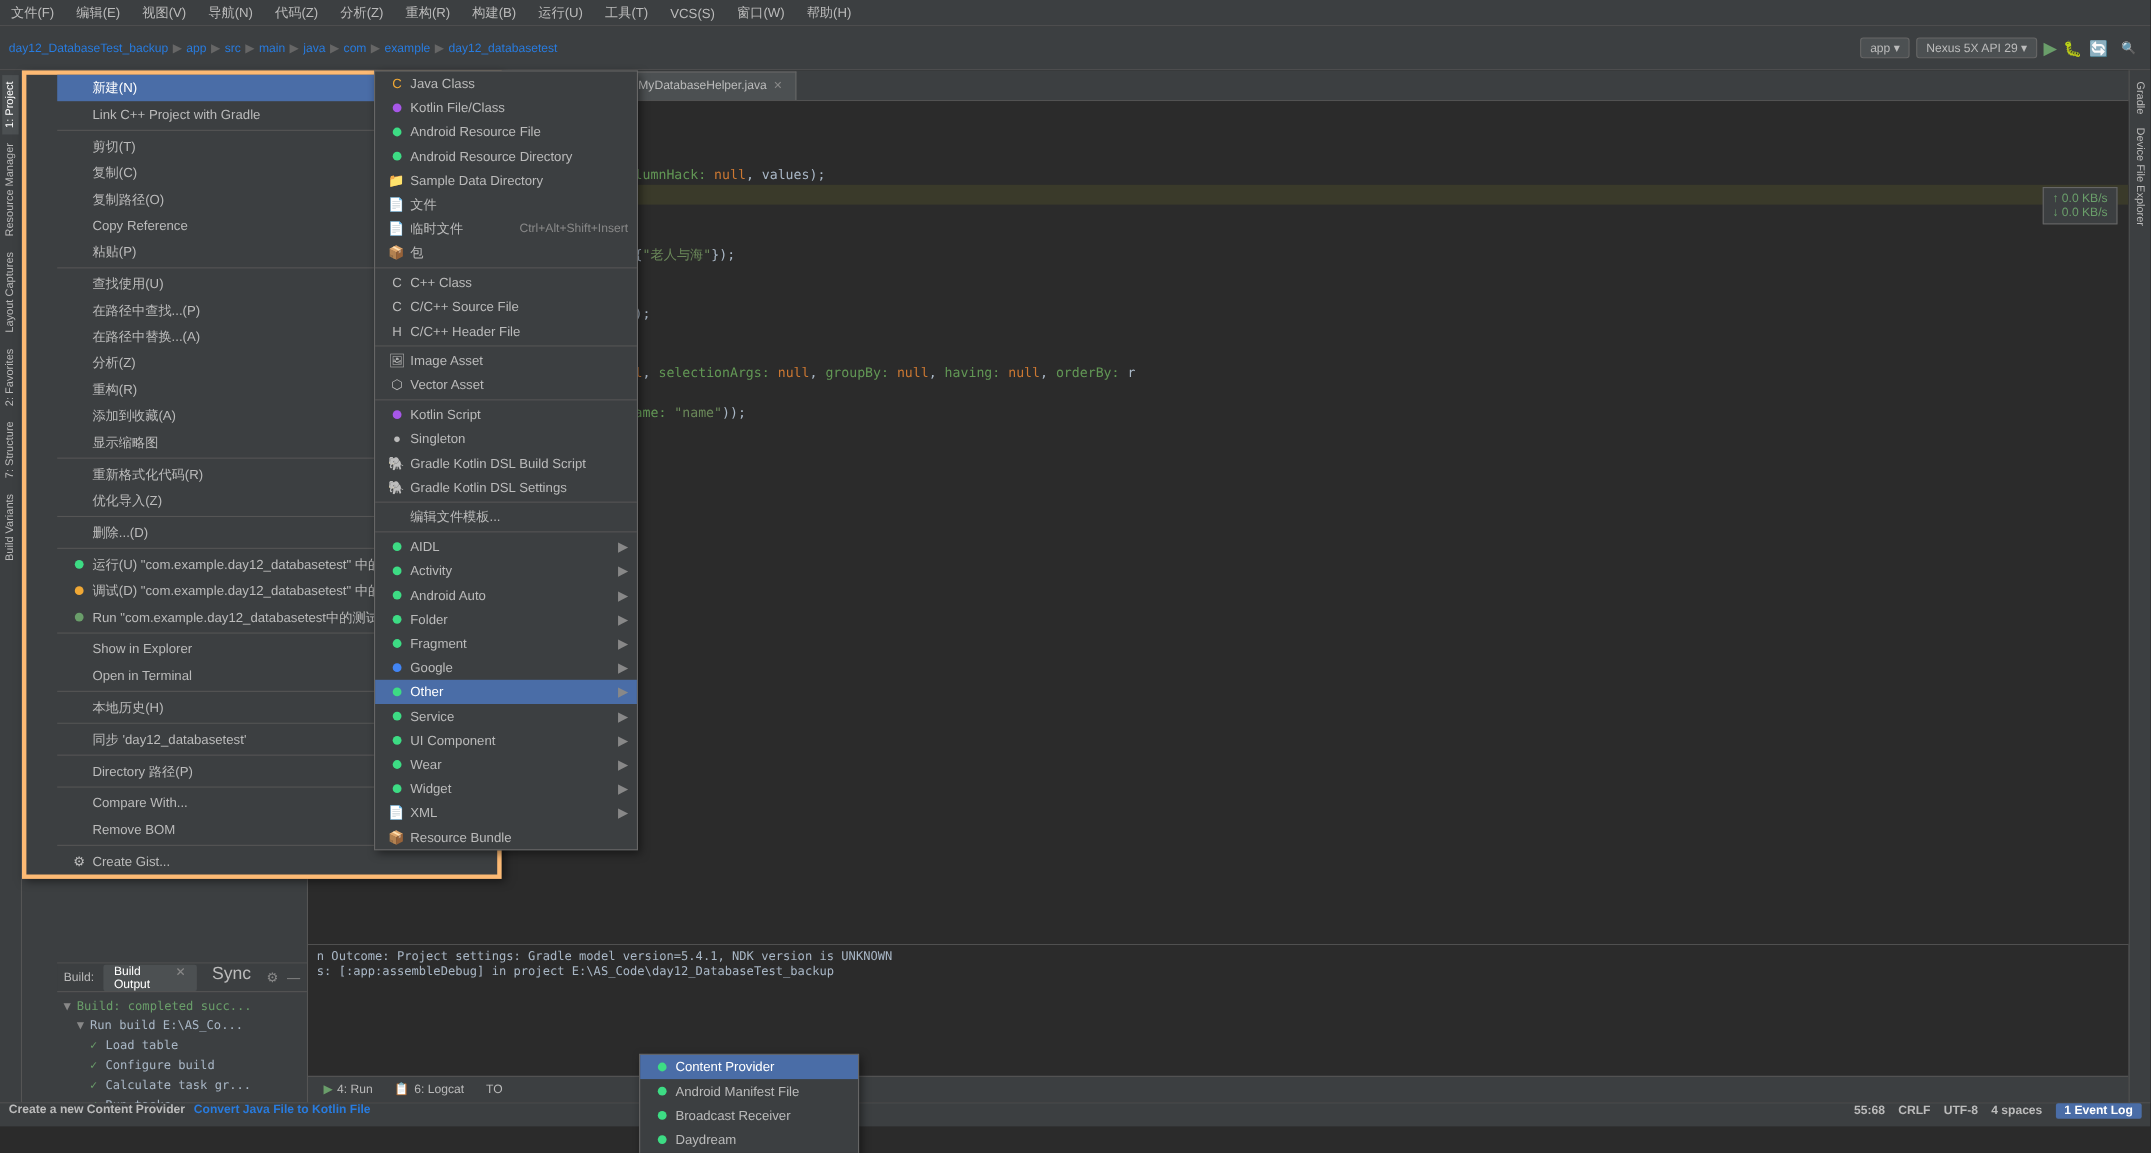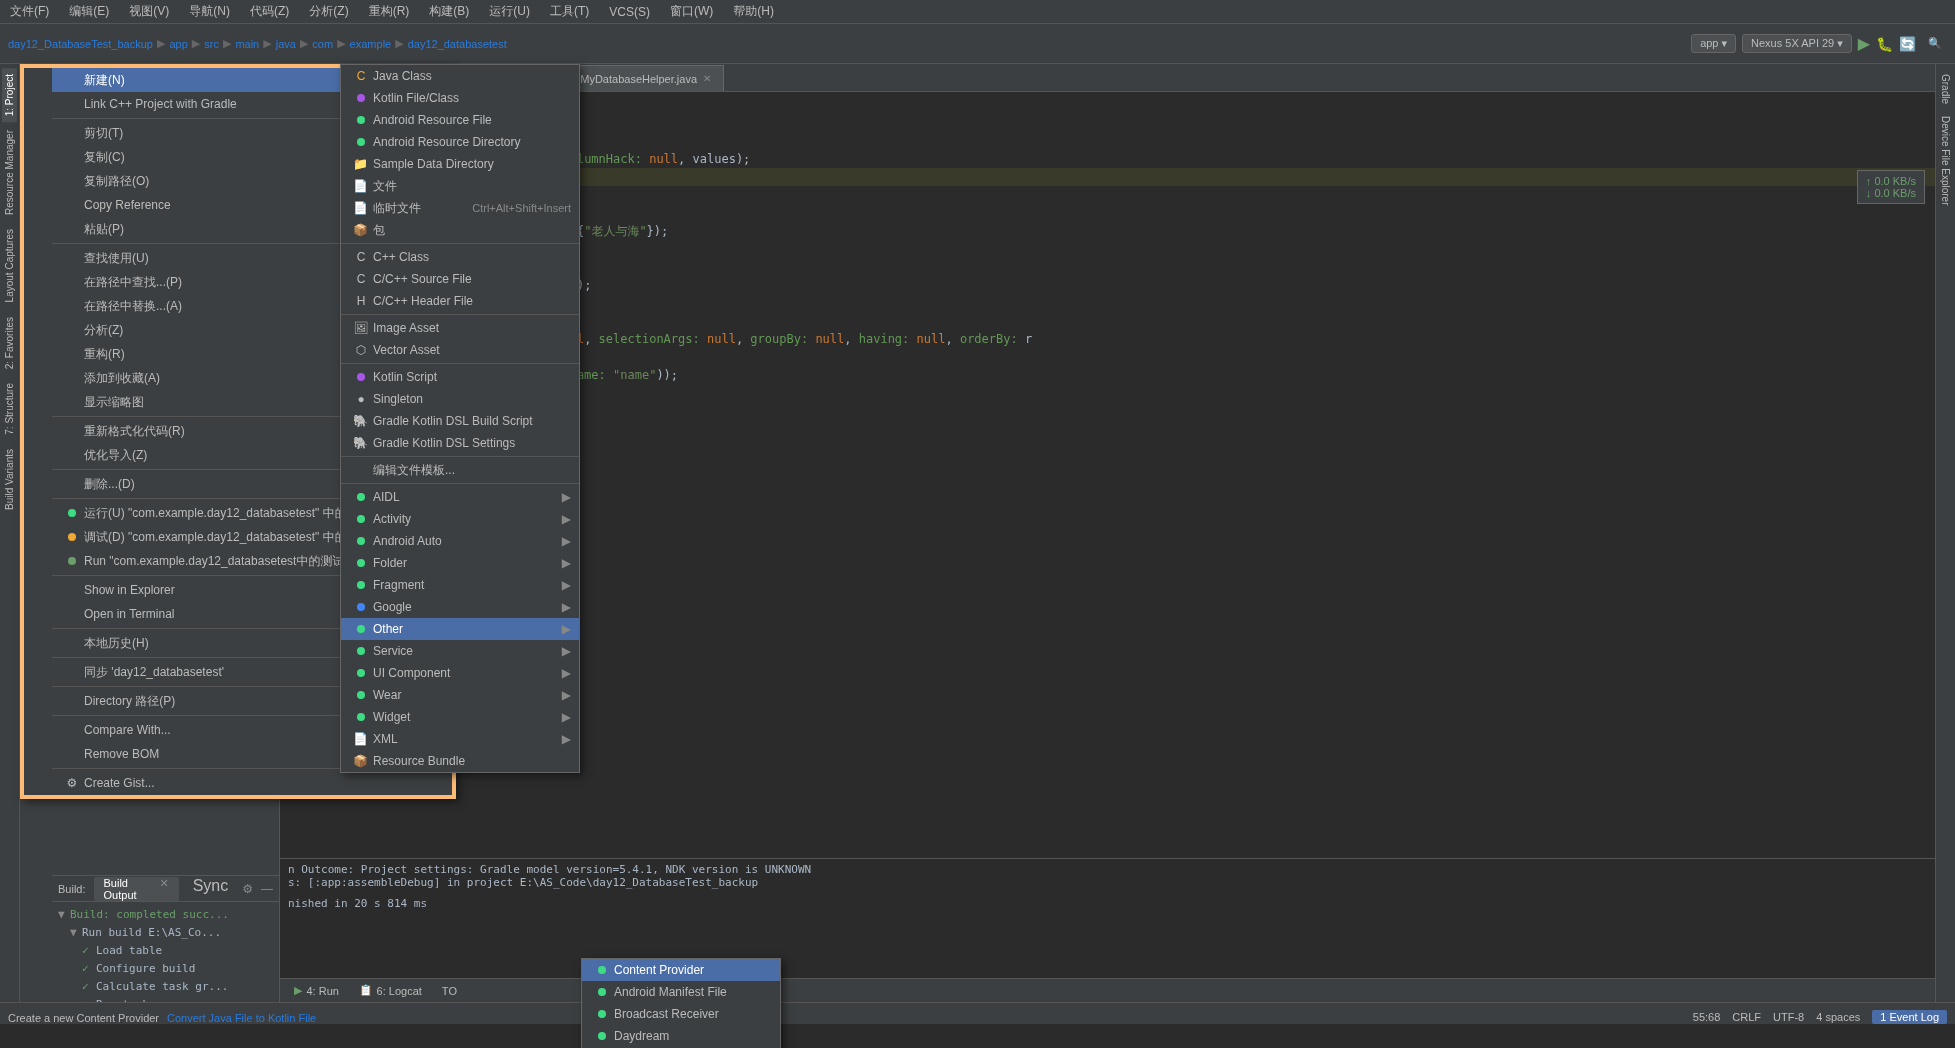--- a/index.html
+++ b/index.html
@@ -207,21 +207,21 @@
     .editor-area {
       flex: 1;
       display: flex;
       flex-direction: column;
       background: #2b2b2b;
     }
     .editor-tabs {
       height: 28px;
       background: #3c3f41;
       display: flex;
-      align-items: flex-end;
+      align-items: center;
       border-bottom: 1px solid #555;
     }
     .editor-tab {
       height: 26px;
       padding: 0 12px;
       display: flex;
       align-items: center;
       gap: 4px;
       background: #4c5052;
       border: 1px solid #666;
@@ -313,25 +313,26 @@
     .build-check { color: #6a9e6a; width: 14px; }
     .build-text { color: #a9b7c6; }
     .build-text.success { color: #6a9e6a; }
 
     
     .status-bar {
       height: 22px;
       background: #3c3f41;
       border-top: 1px solid #555;
       display: flex;
-      align-items: flex-end;
+      align-items: flex-start;
       padding: 0 8px;
       font-size: 11px;
       color: #bbbbbb;
       gap: 12px;
+      font-weight: bold;
     }
     .status-left { display: flex; align-items: center; gap: 8px; }
     .status-right { margin-left: auto; display: flex; align-items: center; gap: 12px; }
     .status-event { background: #4a6da7; color: #fff; padding: 1px 8px; border-radius: 2px; cursor: pointer; }
 
     
     .network-indicator {
       position: absolute;
       top: 170px;
       right: 30px;
@@ -696,21 +697,20 @@
       <div class="code-line">
         <span class="line-num"></span>
         <span class="line-content">    Click()</span>
       </div>
     </div>
 
     <div style="height:120px;border-top:1px solid #555;background:#2b2b2b;overflow-y:auto;padding:4px 8px;font-size:11px;font-family:Consolas,monospace;">
       <div style="color:#a9b7c6">n Outcome: Project settings: Gradle model version=5.4.1, NDK version is UNKNOWN</div>
       <div style="color:#a9b7c6">s: [:app:assembleDebug] in project E:\AS_Code\day12_DatabaseTest_backup</div>
       <div style="height:8px"></div>
-      <div style="color:#a9b7c6">nished in 20 s 814 ms</div>
       <div style="height:8px"></div>
     </div>
 
     <div class="run-tabs">
       <div class="run-tab">
         <span style="color:#6a9e6a">▶</span>
         <span>4: Run</span>
       </div>
       <div class="run-tab">
         <span>📋</span>

